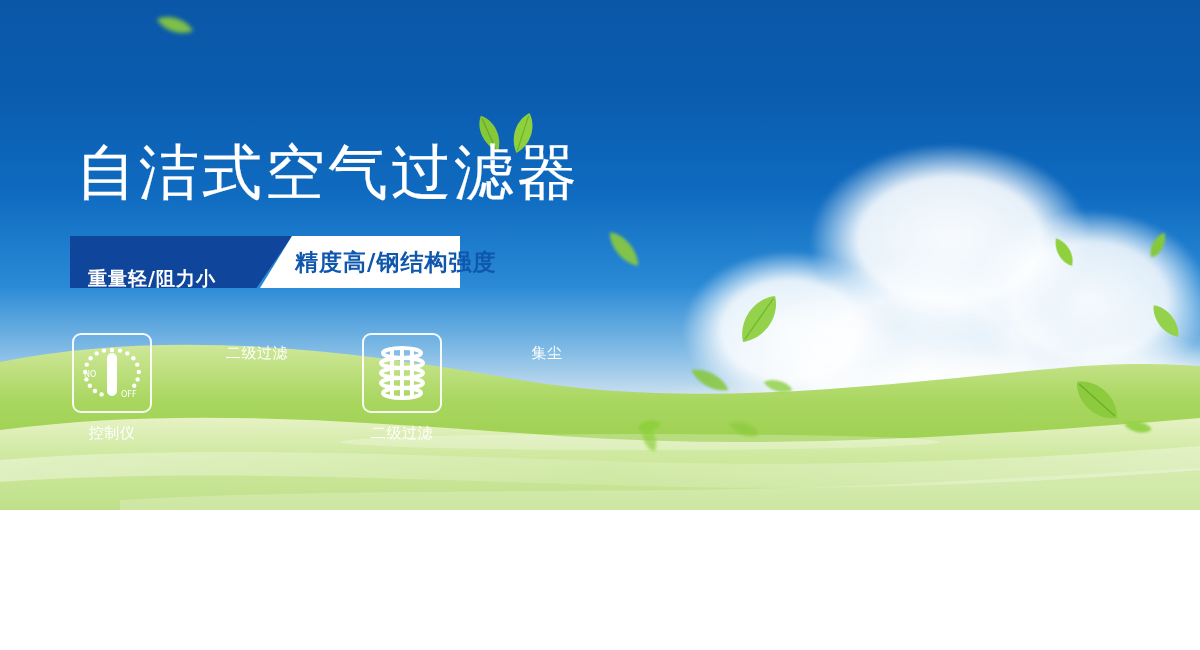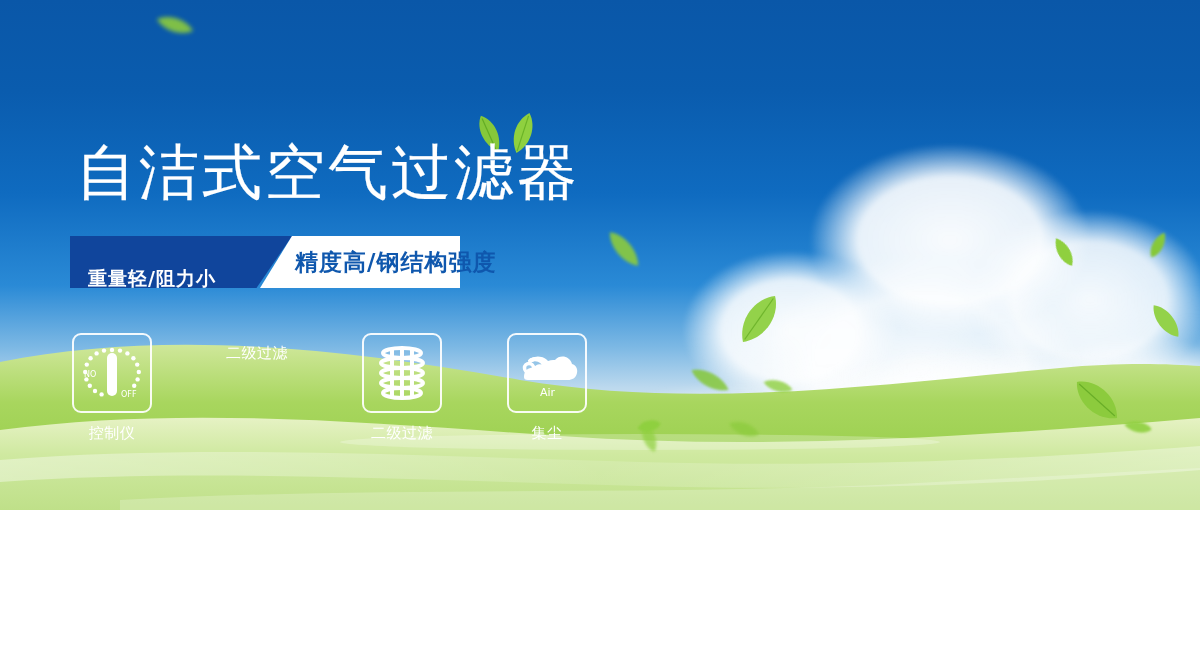--- a/index.html
+++ b/index.html
@@ -299,27 +299,17 @@
             <ellipse cx="28" cy="39" rx="21" ry="5"></ellipse>
             <ellipse cx="28" cy="49" rx="19" ry="5"></ellipse>
           </g>
         </svg>
       </div>
       <div class="flabel">二级过滤</div>
     </div>
 
 
     <div class="feature">
-      <div class="fbox">
-        <svg width="62" height="60" viewBox="0 0 62 60">
-          <path d="M24 30 C24 22 31 16 39 17 C44 11 54 13 56 21 C60 22 62 26 61 30 C60 35 56 37 52 37 L27 37 C24 36 23 33 24 30 Z" fill="#ffffff"></path>
-          <path d="M8 34 C8 28 12 24 18 25 C20 20 28 20 30 26 C33 27 34 30 33 33 C32 36 29 37 26 37 L12 37 C9 37 8 36 8 34 Z" fill="#ffffff"></path>
-          <path d="M14 18 C20 14 28 15 31 20" stroke="#ffffff" stroke-width="4" fill="none" stroke-linecap="round"></path>
-          <path d="M28 22 C26 17 20 15 15 17" stroke="#ffffff" stroke-width="4" fill="none" stroke-linecap="round"></path>
-          <circle cx="13" cy="25" r="4.5" fill="none" stroke="#ffffff" stroke-width="3.5"></circle>
-          <text x="24" y="53" font-family="DejaVu Sans, sans-serif" font-size="11" fill="#ffffff">Air</text>
-        </svg>
-      </div>
       <div class="flabel">集尘</div>
     </div>
 
   </div>
 </div>
 
 </body></html>

